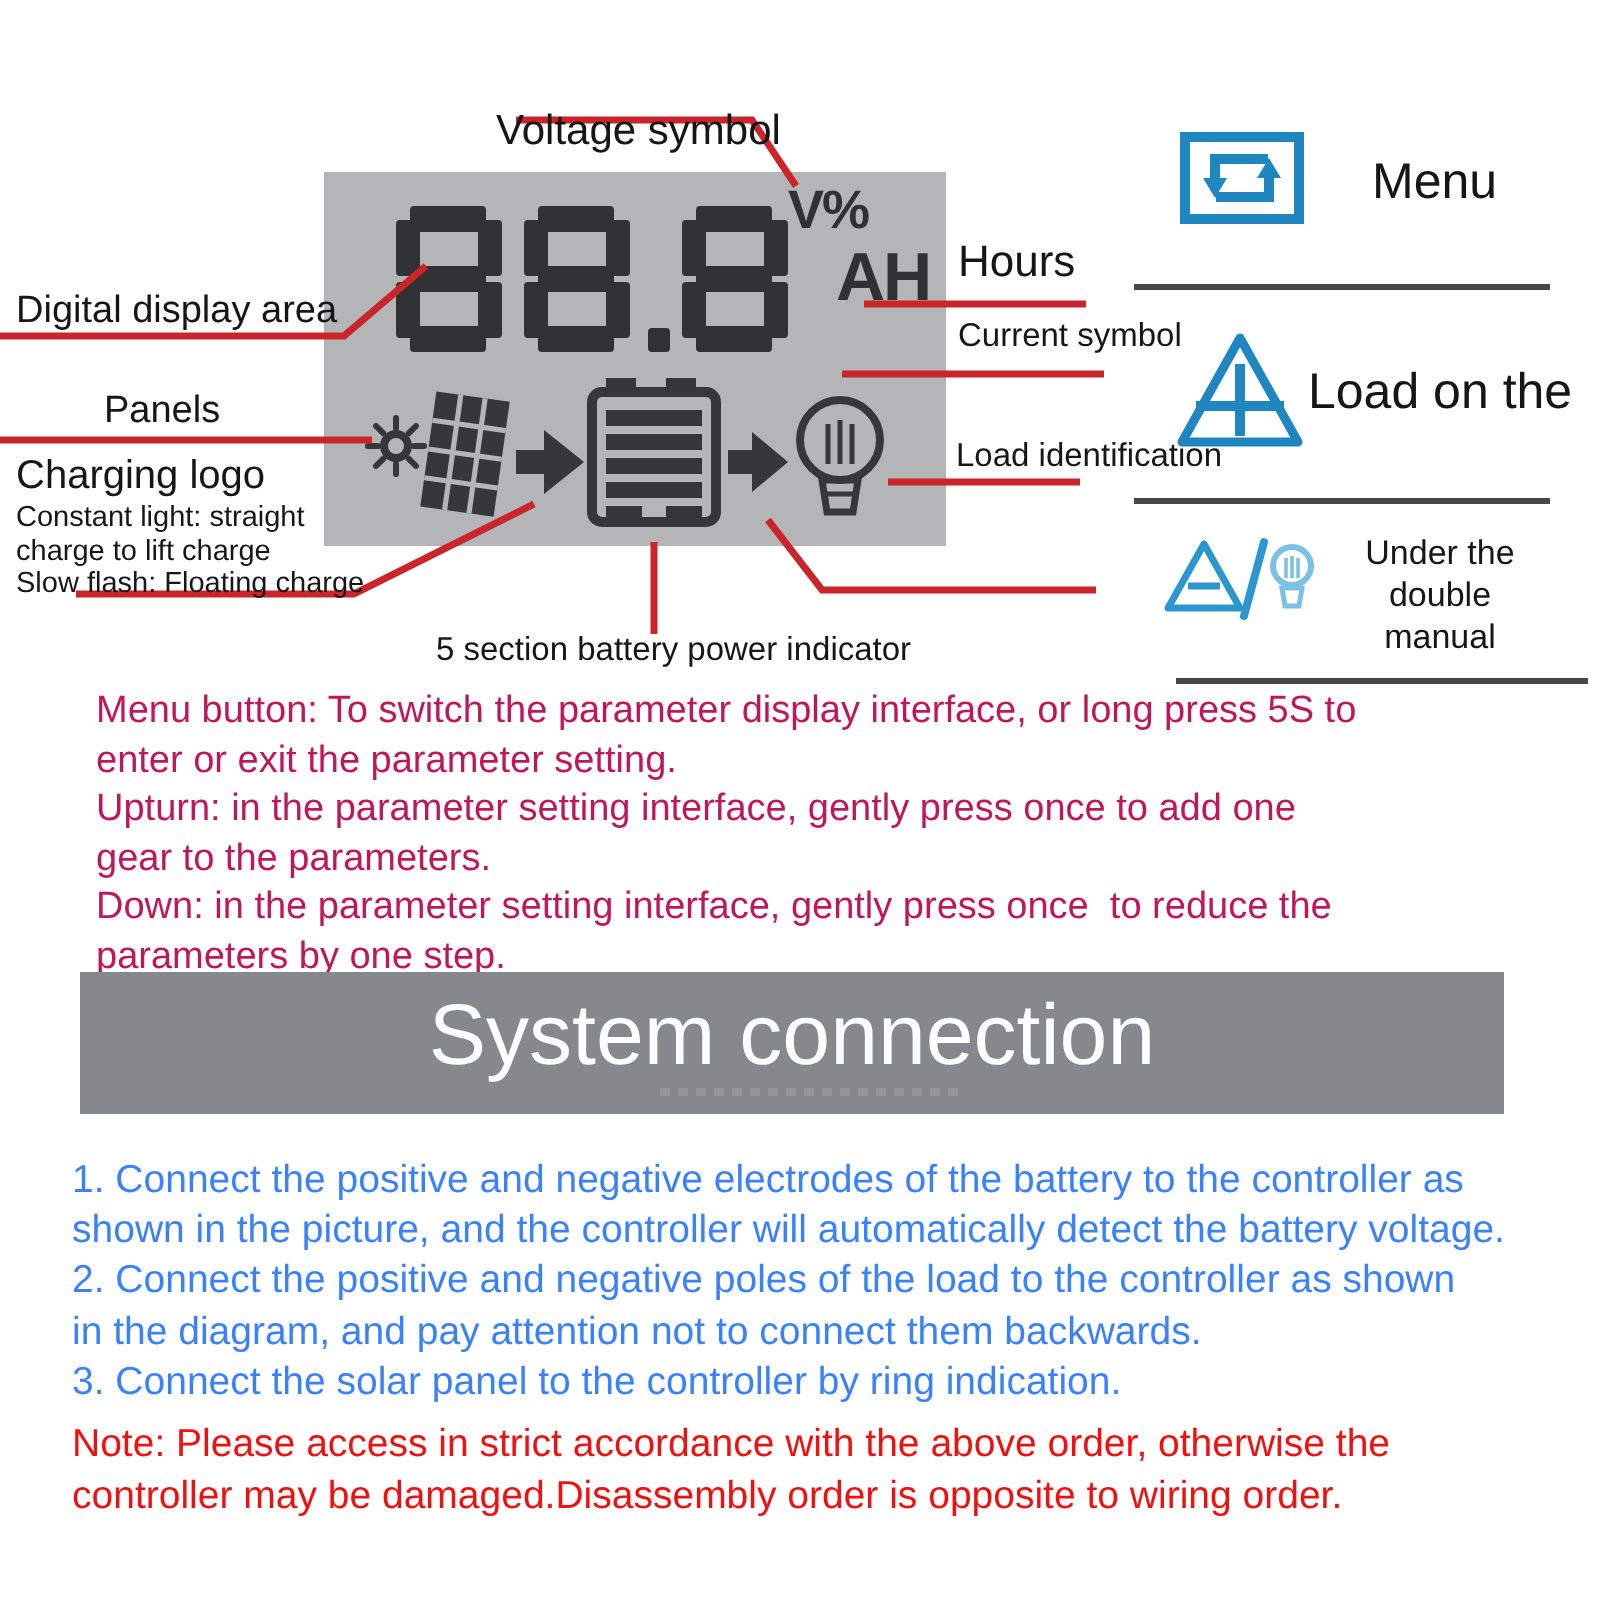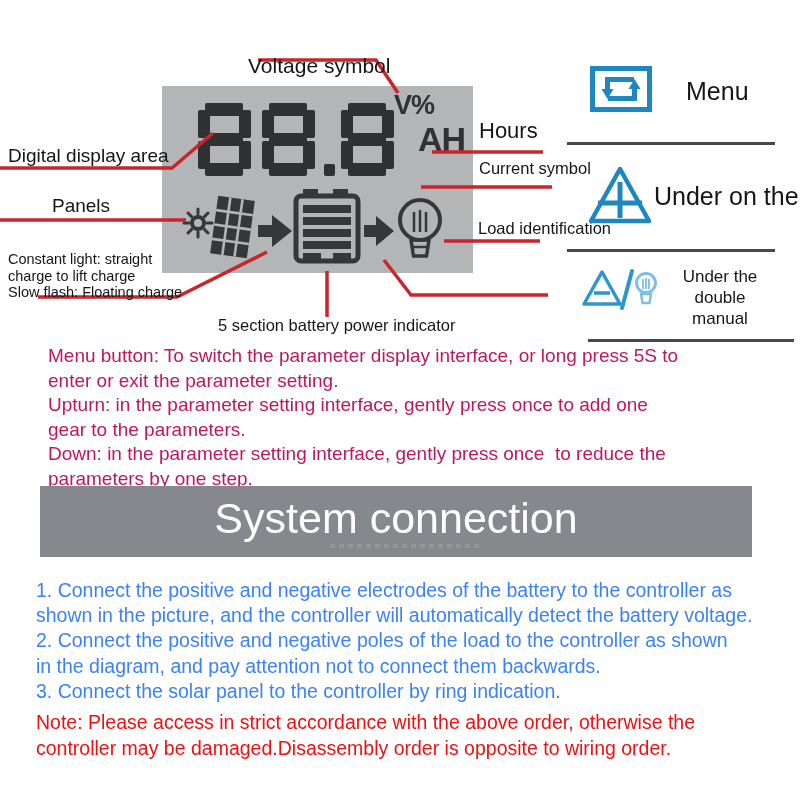--- a/index.html
+++ b/index.html
@@ -147,20 +147,21 @@
     <polyline points="432,152 543,152"></polyline>
     <polyline points="421,187 552,187"></polyline>
     <polyline points="444,241 540,241"></polyline>
     <polyline points="384,260 411,295 548,295"></polyline>
     <polyline points="327,271 327,317"></polyline>
   </svg>
 
   <div id="voltage-label" class="lbl">Voltage symbol</div>
   <div id="dda-label" class="lbl">Digital display area</div>
   <div id="panels-label" class="lbl">Panels</div>
+  <div id="charging-title" class="lbl">Charging logo</div>
   <div id="charging-desc" class="lbl pre">Constant light: straight
 charge to lift charge
 Slow flash: Floating charge</div>
   <div id="hours-label" class="lbl">Hours</div>
   <div id="current-label" class="lbl">Current symbol</div>
   <div id="load-label" class="lbl">Load identification</div>
   <div id="battind-label" class="lbl">5 section battery power indicator</div>
 
   <svg id="menu-icon" class="abs" width="62" height="46" viewBox="0 0 62 46">
     <rect x="2.5" y="2.5" width="57" height="41" fill="none" stroke="#1f86c0" stroke-width="5"></rect>
@@ -174,21 +175,21 @@
     </g>
   </svg>
   <div id="menu-label" class="lbl">Menu</div>
   <div id="sep1" class="sep"></div>
 
   <svg id="up-icon" class="abs" width="64" height="60" viewBox="0 0 64 60">
     <polygon points="32,3 61,55 3,55" fill="none" stroke="#1f86c0" stroke-width="4.5" stroke-linejoin="round"></polygon>
     <line x1="10" y1="37" x2="54" y2="37" stroke="#1f86c0" stroke-width="5"></line>
     <line x1="32" y1="16" x2="32" y2="52" stroke="#1f86c0" stroke-width="5"></line>
   </svg>
-  <div id="up-label" class="lbl">Under on the</div>
+  <div id="up-label" class="lbl">Load on the</div>
   <div id="sep2" class="sep"></div>
 
   <svg id="dual-icon" class="abs" width="84" height="44" viewBox="0 0 84 44">
     <polygon points="20,4 38,36 2,36" fill="none" stroke="#2d96cc" stroke-width="3.5" stroke-linejoin="round"></polygon>
     <line x1="12" y1="25" x2="28" y2="25" stroke="#2d96cc" stroke-width="3.5"></line>
     <line x1="50" y1="3" x2="40" y2="40" stroke="#2d96cc" stroke-width="4" stroke-linecap="round"></line>
     <g stroke="#7cc0e4" fill="none">
       <circle cx="64" cy="15" r="9.5" stroke-width="3"></circle>
       <line x1="61" y1="11" x2="61" y2="21" stroke-width="1.8"></line>
       <line x1="64" y1="10" x2="64" y2="21" stroke-width="1.8"></line>

